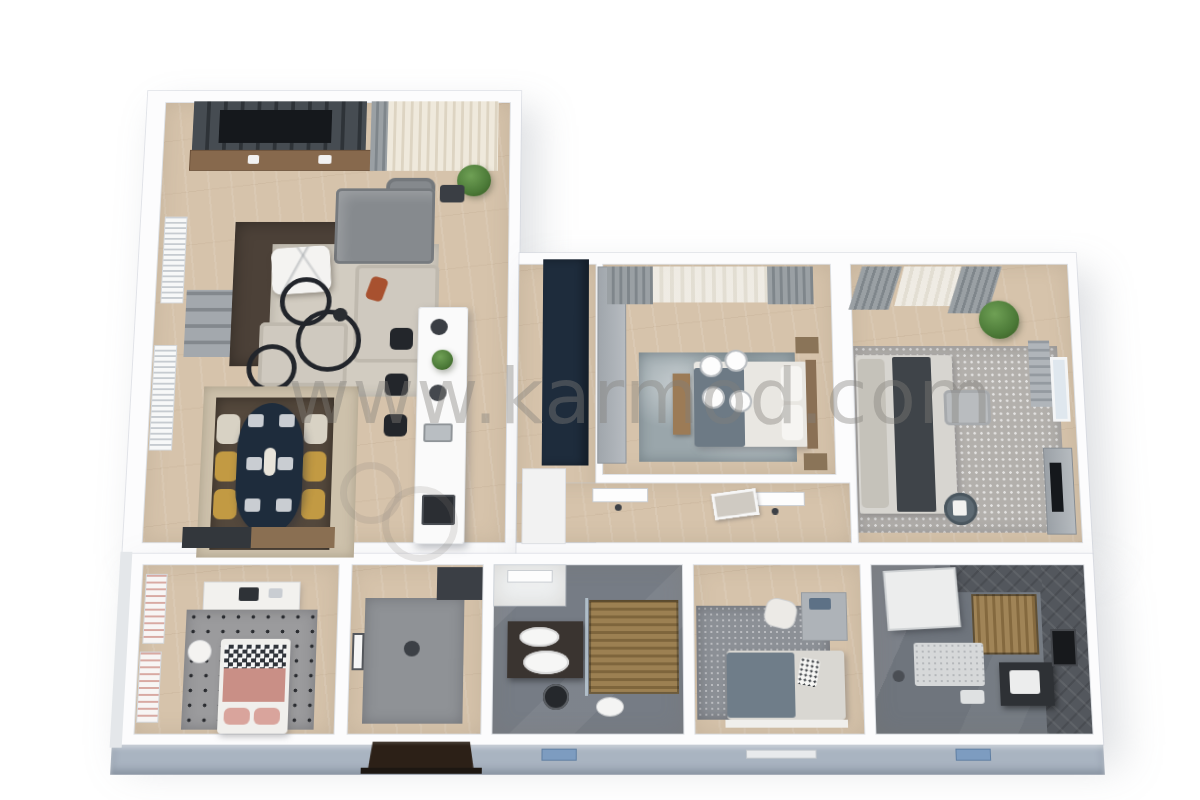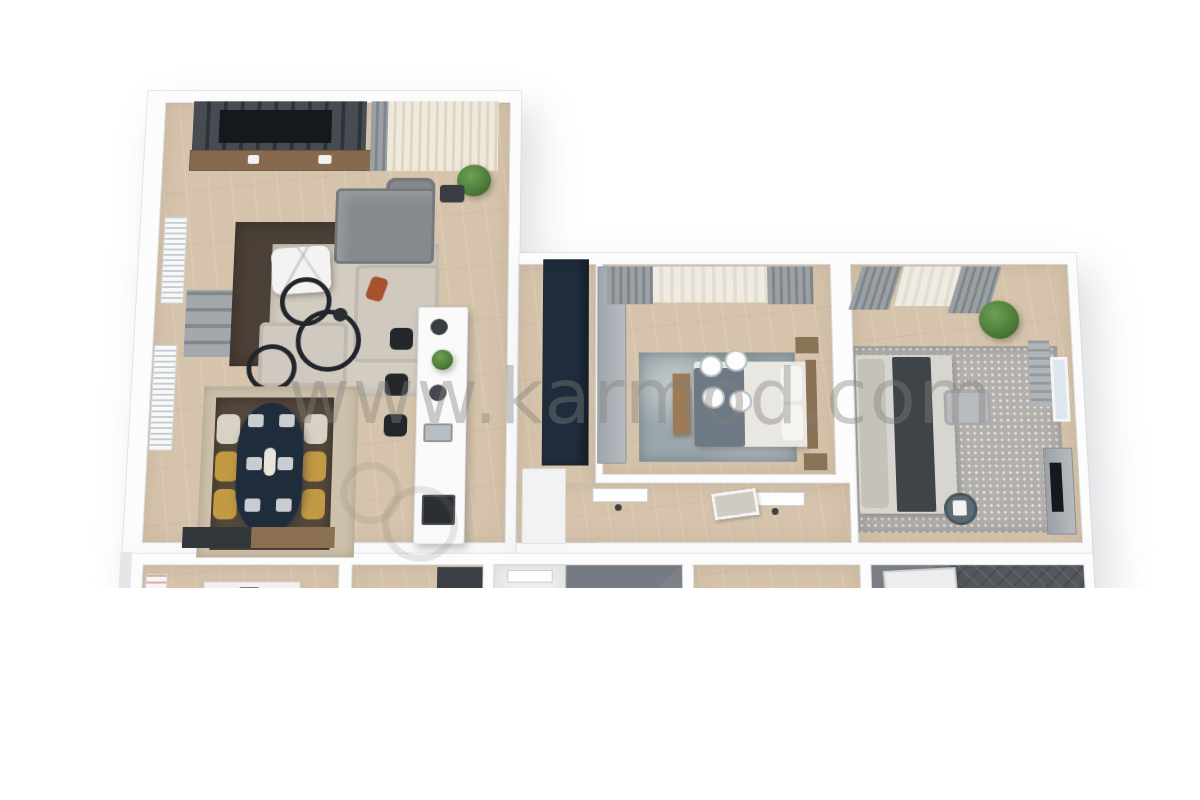--- a/index.html
+++ b/index.html
@@ -1,16 +1,16 @@
 <!DOCTYPE html>
 <html style="--wall: #fcfcfd; --wood: #d6c3ab; --facade: #a9b4c1; --navy: #1e2c3c; --mustard: #c29a43; --cream: #d8d2c4; --sofa-gray: #868a8e; --sofa-light: #cfc9bf; --rug-brown: #4c4138; --rug-light: #d2ccc1; --rug-marble: #9aa6ab; --rug-b2: #b3b0ac; --rug-kid: #9b9b9d; --rug-entry: #8f9296; --rug-b3: #8c9096; --bath-floor: #767c85; --bath-floor2: #6f757d; --door-dark: #2c2017; --window-blue: #7d9cc0; --green: #4c7a38; --tv: #15181c; --wm: rgba(130,127,122,0.40);"><head>
 <meta charset="utf-8">
 <style>
   html,body{margin:0;padding:0;background:#ffffff;font-family:"DejaVu Sans",sans-serif;}
-  .canvas{position:relative;width:1200px;height:588px;background:#fff;overflow:hidden;}
+  .canvas{position:relative;width:1200px;height:800px;background:#fff;overflow:hidden;}
   .building{position:absolute;left:115px;top:40px;width:985px;height:735px;
             transform:perspective(1400px) rotateX(9deg);transform-origin:50% 88%;}
   .wing{position:absolute;background:var(--wall,#fcfcfd);
         box-shadow:0 0 0 1px rgba(205,210,218,.55), 16px 20px 40px rgba(130,136,148,.28);}
   .floor{position:absolute;outline:1px solid rgba(190,195,203,.5);
          box-shadow:inset 0 0 22px rgba(120,110,95,.18);}
   .wood{background-color:var(--wood,#d6c3ab);
         background-image:repeating-linear-gradient(83deg, rgba(255,255,255,.10) 0 2px, transparent 2px 24px),
                          repeating-linear-gradient(-7deg, rgba(120,90,60,.07) 0 1px, transparent 1px 60px);}
   .whitefloor{background:#eef0f1;}

